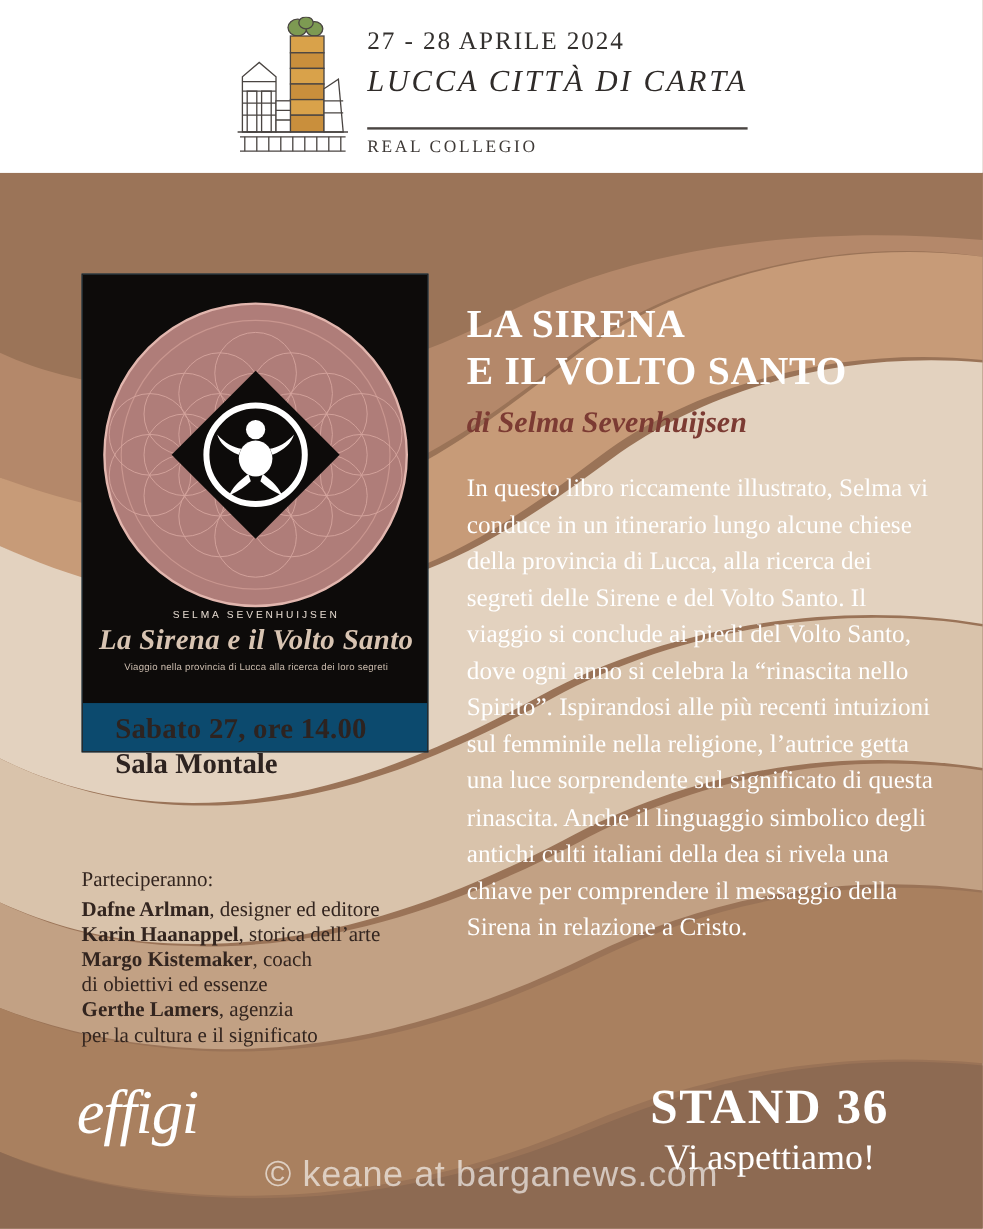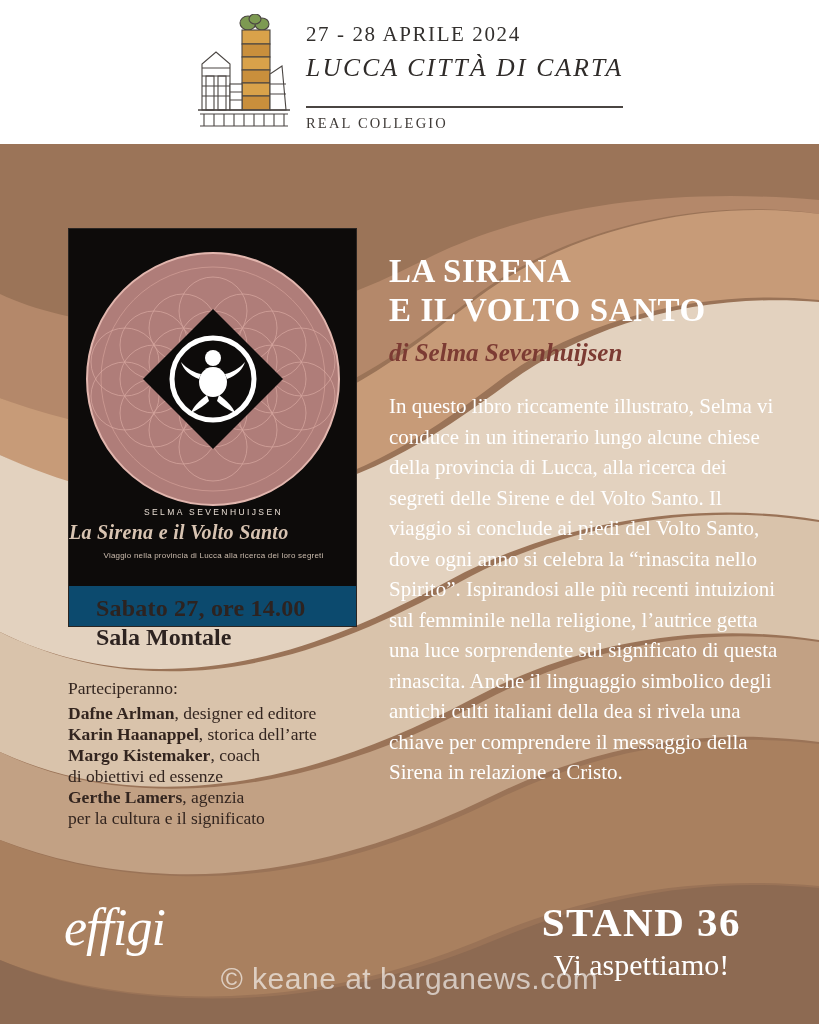--- a/index.html
+++ b/index.html
@@ -94,22 +94,23 @@
   .book-author {
     position: absolute; top: 278px; left: 0; width: 289px;
     text-align: center;
     color: #e7dcd2;
     font-size: 8.5px;
     letter-spacing: 2.4px;
     font-family: "Liberation Sans", sans-serif;
   }
   .book-title {
     position: absolute; top: 292px; left: 0; width: 289px;
+    text-align: center;
     color: #d8c4b2;
-    font-size: 20px;
+    font-size: 24px;
     font-style: italic;
     font-weight: bold;
     letter-spacing: 0.3px;
   }
   .book-sub {
     position: absolute; top: 322px; left: 0; width: 289px;
     text-align: center;
     color: #cbbcae;
     font-size: 8px;
     font-family: "Liberation Sans", sans-serif;
@@ -130,21 +131,21 @@
 
   .partecip {
     position: absolute;
     left: 68px; top: 678px;
     width: 320px;
     color: #33251f;
     z-index: 10;
     font-size: 17.5px;
     line-height: 21px;
   }
-  .partecip .lead { margin-bottom: 4px; }
+  .partecip .lead { margin-bottom: 4px; margin-top: 44px; }
   .partecip b { font-weight: bold; }
 
   
   .right {
     position: absolute;
     left: 389px; top: 252px;
     width: 392px;
     z-index: 10;
   }
   .r-title {

